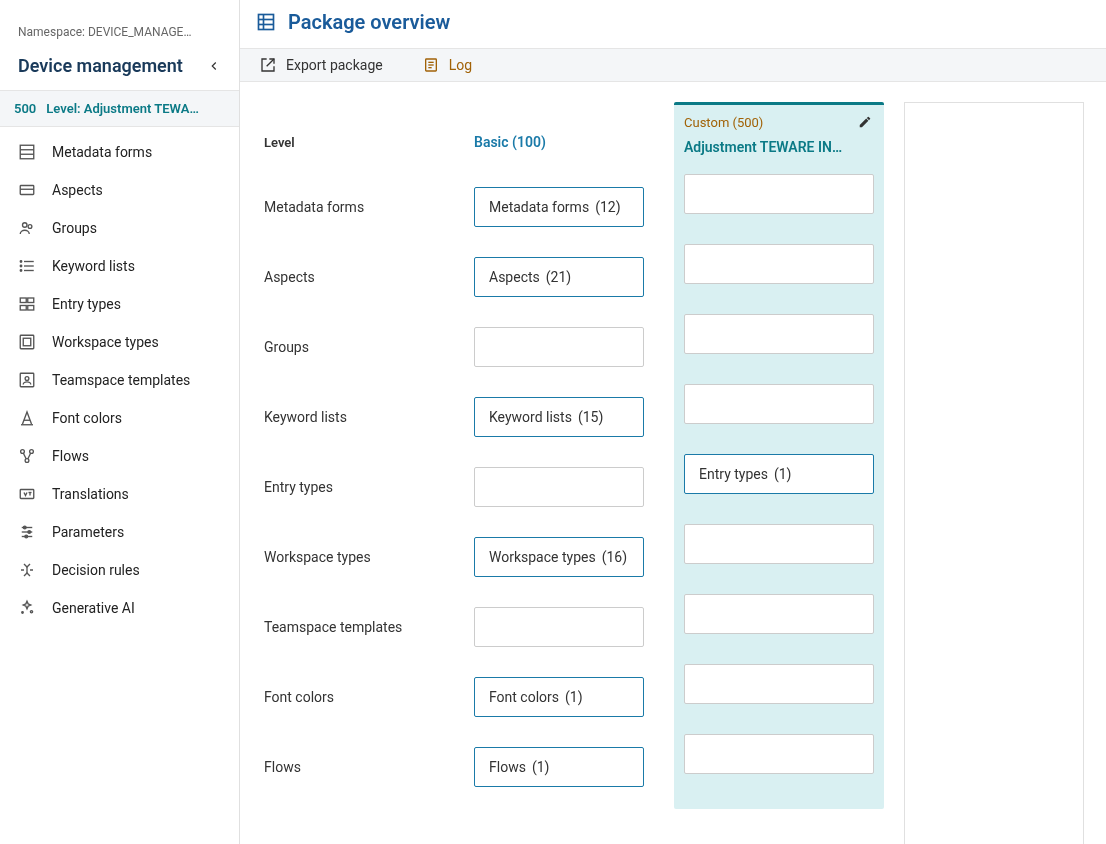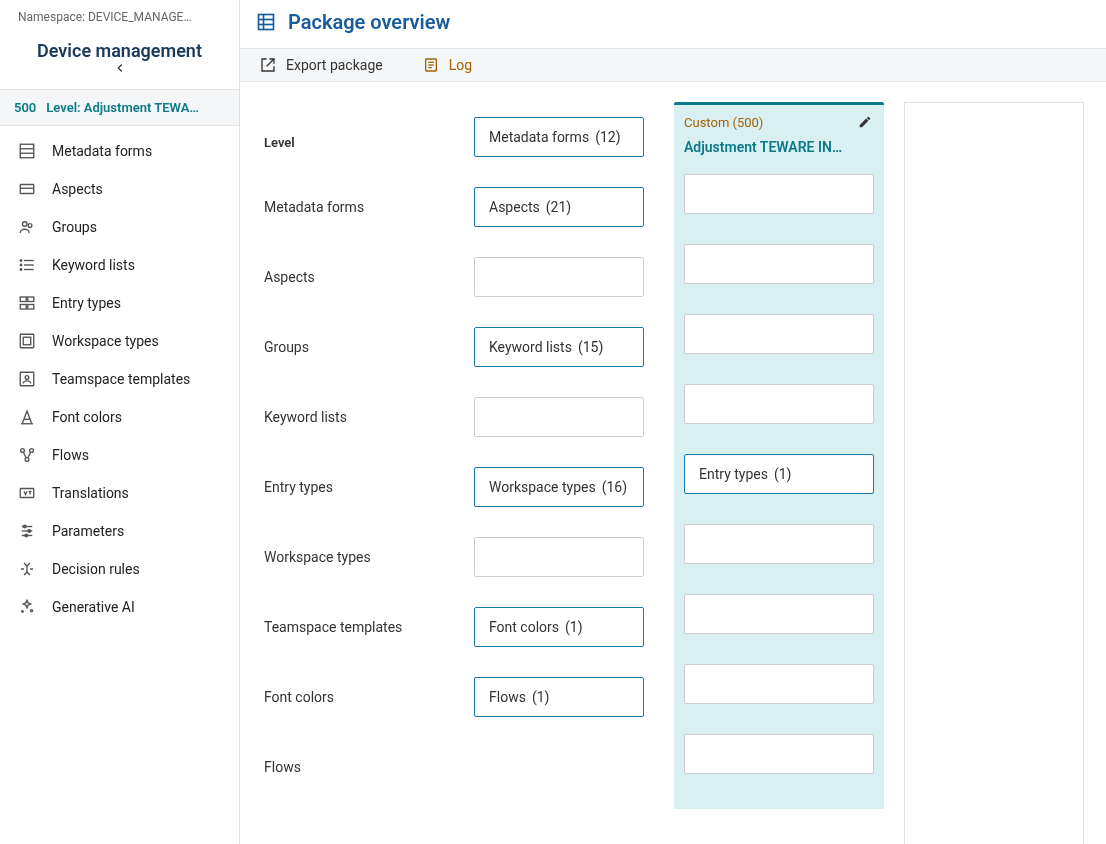--- a/index.html
+++ b/index.html
@@ -19,27 +19,27 @@
     display: flex;
     flex-direction: column;
   }
   .ns-bar {
     padding: 10px 18px 8px;
     font-size: 12px;
     color: #666;
     white-space: nowrap;
     overflow: hidden;
     text-overflow: ellipsis;
+    margin-top: 15px;
   }
   .title-row {
     display: flex;
     align-items: center;
     justify-content: space-between;
     padding: 8px 18px 14px;
-    flex-direction: column;
   }
   .title-row h1 {
     font-size: 18px;
     font-weight: 600;
     color: #1a3a5a;
   }
   .chev {
     width: 14px; height: 14px;
     cursor: pointer;
   }
@@ -392,20 +392,23 @@
             <span>Teamspace templates</span>
           </div>
           <div class="row-cell row-lbl-cell">
             <span>Font colors</span>
           </div>
           <div class="row-cell row-lbl-cell">
             <span>Flows</span>
           </div>
         </div>
         <div class="col-basic">
+          <div class="col-header row-cell">
+            <span class="basic-hdr">Basic (100)</span>
+          </div>
           <div class="row-cell">
             <div class="pill filled">
               <span>Metadata forms</span>
               <span class="cnt">(12)</span>
             </div>
           </div>
           <div class="row-cell">
             <div class="pill filled">
               <span>Aspects</span>
               <span class="cnt">(21)</span>

